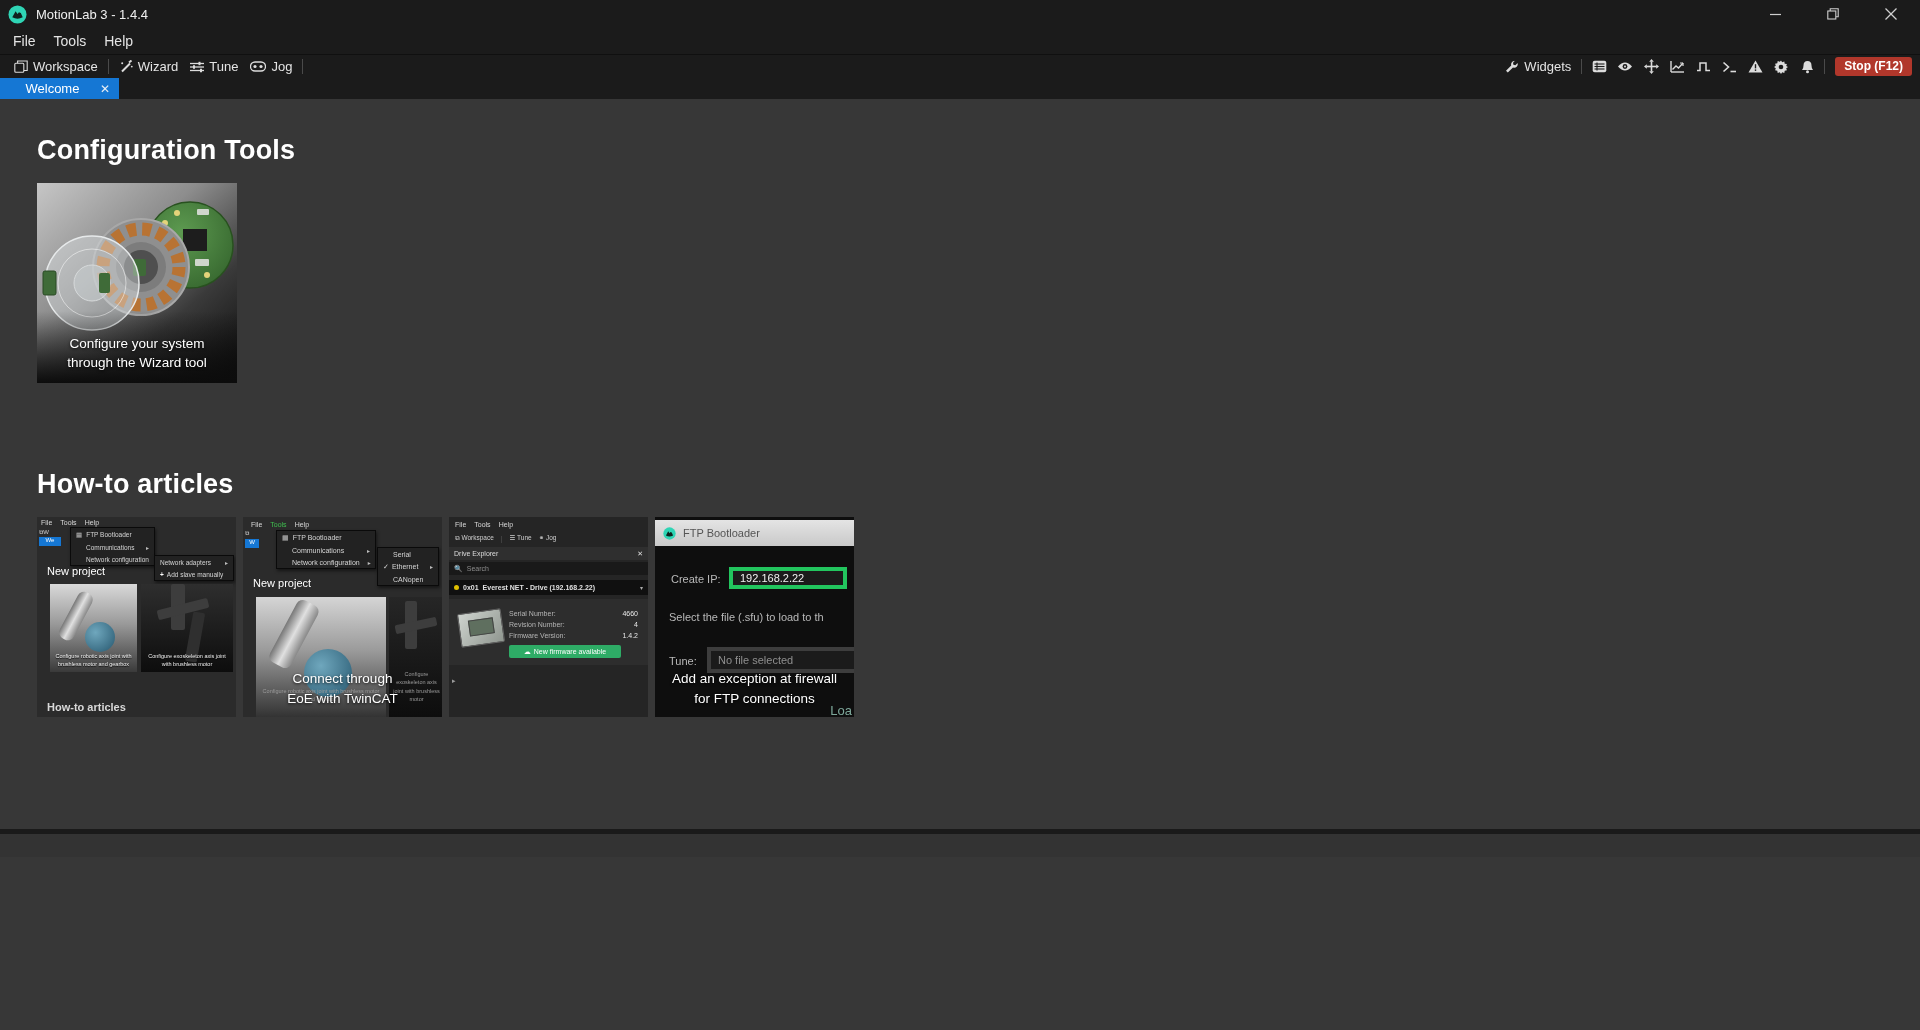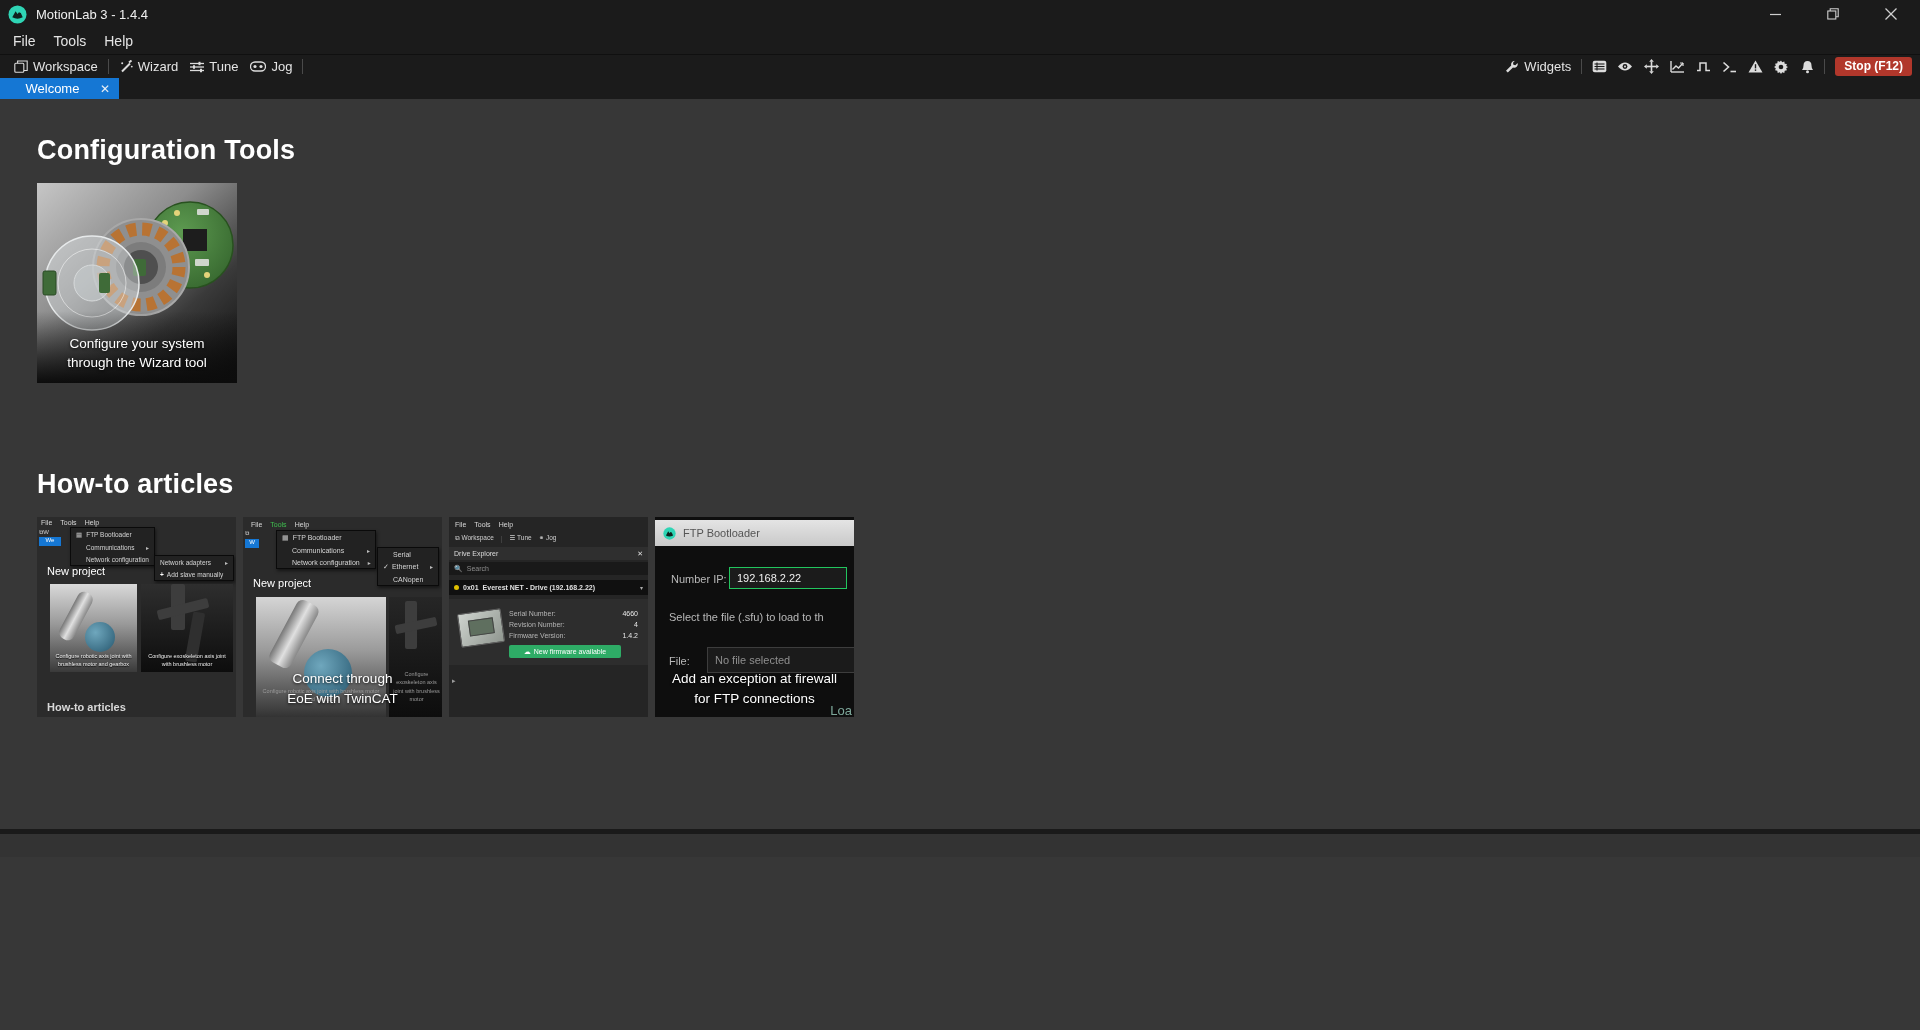--- a/index.html
+++ b/index.html
@@ -90,21 +90,21 @@
               justify-content:center; gap:3px; border-radius:2px; }
   .m-device-img { background:linear-gradient(135deg,#cfd4cf,#8f968f); border:1px solid #666; border-radius:2px;
                   position:relative; }
   .m-device-img:after { content:""; position:absolute; left:22%; top:22%; width:55%; height:45%;
                         background:#5f6f5f; border:1px solid #444; }
 
   .m-wintitle { background:linear-gradient(180deg,#e4e4e4,#c9c9c9); color:#555; font-size:11px;
                 display:flex; align-items:center; gap:7px; padding:0 8px; }
   .m-blackbody { background:#0e0e0e; }
   .m-field-label { color:#b9b9b9; font-size:11px; }
-  .m-input { background:#1b1b1b; border:1px solid #22c55e; color:#f0f0f0; font-size:11px;
+  .m-input { background:#1b1b1b; border:4px solid #22c55e; color:#f0f0f0; font-size:11px;
              display:flex; align-items:center; padding:0 7px; }
   .m-input.gray { color:#8f8f8f; border-color:#3d3d3d; }
   .mini-cover { position:absolute; inset:0; }
 </style>
 </head>
 <body>
 
 <div class="app">
 
   <div class="titlebar">
@@ -476,24 +476,24 @@
       <div class="howto-card" style="background:#0e0e0e;">
         <div class="mini-cover">
           <div class="m-abs m-wintitle" style="left:0; top:3px; width:199px; height:26px;">
             <svg width="13" height="13" viewBox="0 0 20 20">
               <circle cx="10" cy="10" r="9.5" fill="#2fd5b5"></circle>
               <path d="M4.5 13 L8 6.5 L10 9.5 L11.5 7.5 L13.5 8.5 L15.5 13 Q10 16 4.5 13 Z" fill="#10231f"></path>
             </svg>
             <span>FTP Bootloader</span>
           </div>
           <div class="m-abs m-blackbody" style="left:0; top:29px; width:199px; height:171px;"></div>
-          <div class="m-abs m-field-label" style="left:16px; top:56px;">Number IP:</div>
+          <div class="m-abs m-field-label" style="left:16px; top:56px;">Create IP:</div>
           <div class="m-abs m-input" style="left:74px; top:50px; width:118px; height:22px;">192.168.2.22</div>
           <div class="m-abs m-field-label" style="left:14px; top:94px; width:190px; white-space:nowrap; overflow:hidden;">Select the file (.sfu) to load to th</div>
-          <div class="m-abs m-field-label" style="left:14px; top:138px;">File:</div>
+          <div class="m-abs m-field-label" style="left:14px; top:138px;">Tune:</div>
           <div class="m-abs m-input gray" style="left:52px; top:130px; width:147px; height:26px; border-right:none;">No file selected</div>
           <div class="m-abs" style="right:2px; top:186px; color:#7da79a; font-size:13px;">Loa</div>
         </div>
         <div class="card-caption">
           <div>Add an exception at firewall</div>
           <div>for FTP connections</div>
         </div>
       </div>
 
     </div>

